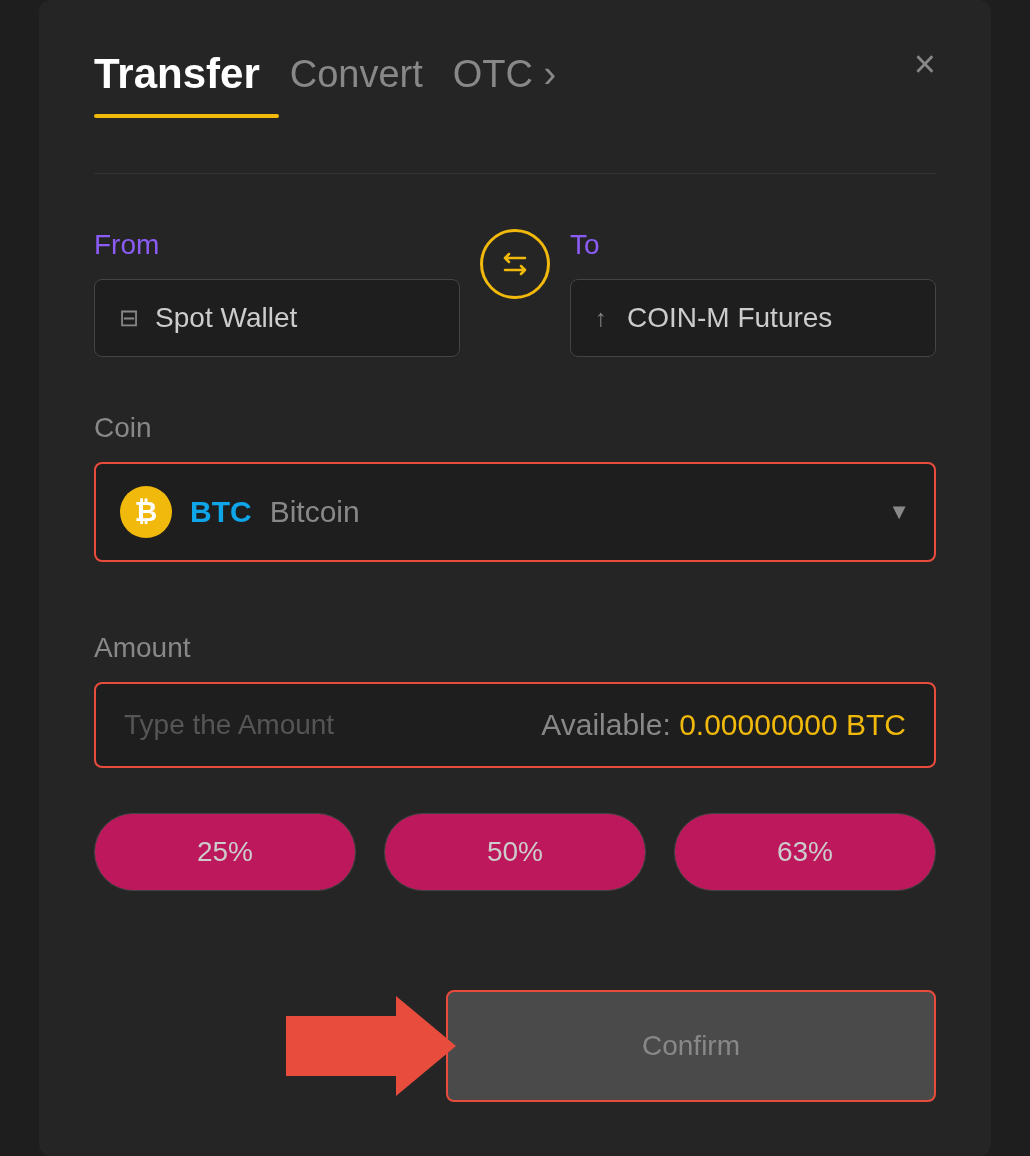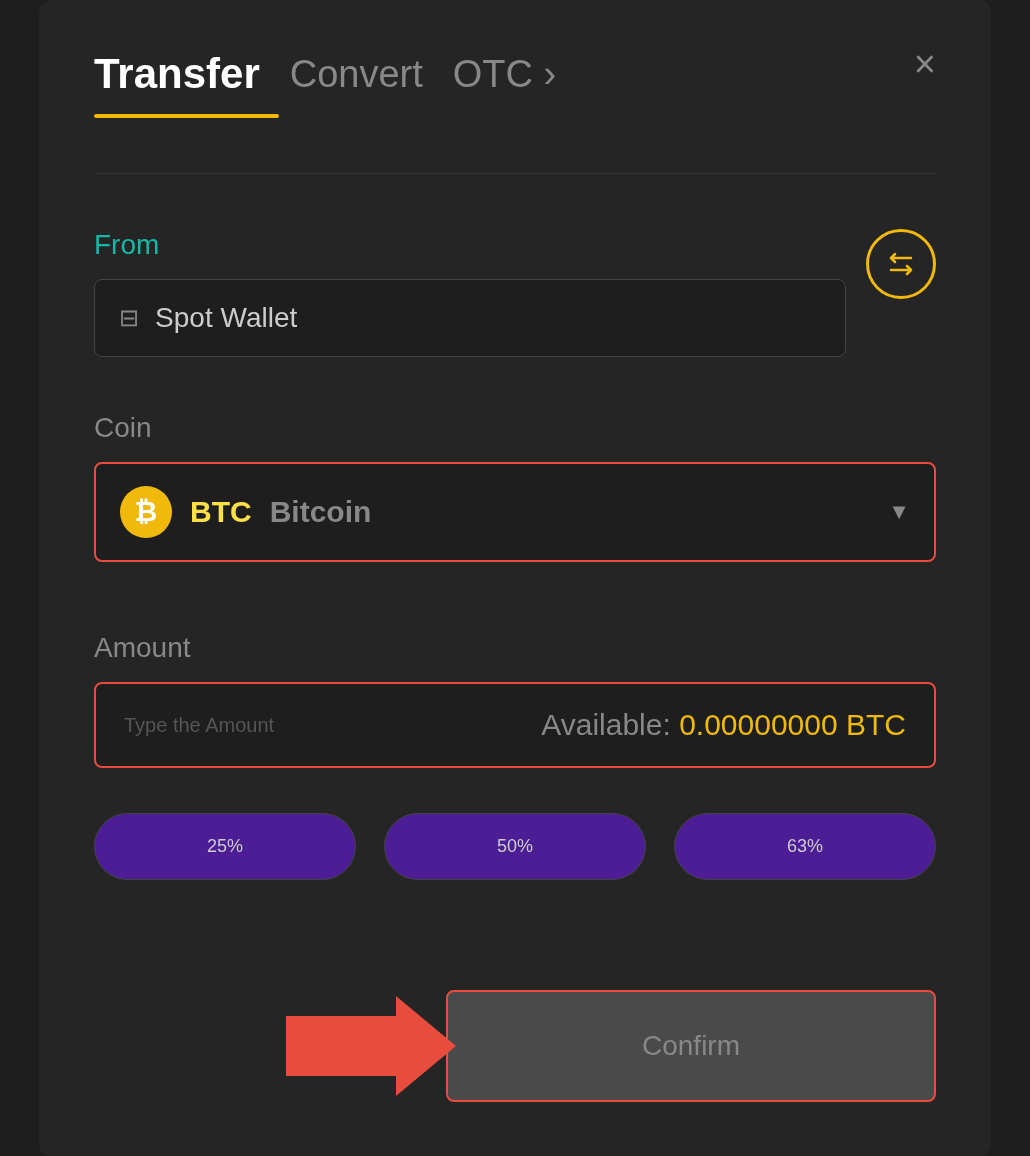--- a/index.html
+++ b/index.html
@@ -98,21 +98,21 @@
 
     .field-group {
       display: flex;
       flex-direction: column;
       gap: 18px;
       flex: 1;
     }
 
     .field-label {
       font-size: 28px;
-      color: #14b8a6;
+      color: #8b5cf6;
       font-weight: 400;
     }
 
     .wallet-select {
       display: flex;
       align-items: center;
       gap: 16px;
       background-color: #1e1e1e;
       border: 1px solid #444444;
       border-radius: 8px;
@@ -188,27 +188,27 @@
       align-items: center;
       justify-content: center;
       font-size: 28px;
       font-weight: 700;
       color: #ffffff;
     }
 
     .coin-name {
       font-size: 30px;
       font-weight: 700;
-      color: #fde047;
+      color: #0ea5e9;
     }
 
     .coin-full-name {
       font-size: 30px;
       color: #888888;
-      font-weight: 700;
+      font-weight: 400;
     }
 
     .chevron-down {
       color: #888888;
       font-size: 22px;
     }
 
     .amount-section {
       margin-bottom: 45px;
     }
@@ -223,21 +223,21 @@
       display: flex;
       align-items: center;
       justify-content: space-between;
       background-color: #1e1e1e;
       border: 2px solid #e74c3c;
       border-radius: 8px;
       padding: 24px 28px;
     }
 
     .amount-placeholder {
-      font-size: 20px;
+      font-size: 28px;
       color: #555555;
     }
 
     .available-text {
       font-size: 30px;
       color: #888888;
     }
 
     .available-amount {
       color: #f0b90b;
@@ -245,25 +245,25 @@
 
     .percentage-row {
       display: flex;
       gap: 28px;
       margin-bottom: 80px;
     }
 
     .percent-btn {
       flex: 1;
       padding: 22px 0;
-      background-color: #4c1d95;
+      background-color: #be185d;
       border: 1px solid #444444;
       border-radius: 50px;
       color: #cccccc;
-      font-size: 18px;
+      font-size: 28px;
       cursor: pointer;
     }
 
     .confirm-row {
       display: flex;
       align-items: center;
       justify-content: flex-end;
       gap: 0;
       margin-top: auto;
     }
@@ -328,20 +328,27 @@
     </div>
 
     <div class="swap-btn-container">
       <button class="swap-btn">
         <svg width="36" height="36" viewBox="0 0 36 36" fill="none" xmlns="http://www.w3.org/2000/svg">
           <path d="M8 12h20M8 12l4-4M8 12l4 4M28 24H8M28 24l-4-4M28 24l-4 4" stroke="#f0b90b" stroke-width="2.5" stroke-linecap="round" stroke-linejoin="round"></path>
         </svg>
       </button>
     </div>
 
+    <div class="field-group">
+      <span class="field-label">To</span>
+      <div class="wallet-select">
+        <span class="futures-icon">↑</span>
+        <span class="wallet-name">COIN-M Futures</span>
+      </div>
+    </div>
   </div>
 
   <div class="coin-section">
     <div class="coin-label">Coin</div>
     <div class="coin-select">
       <div class="coin-left">
         <div class="btc-icon">₿</div>
         <span class="coin-name">BTC</span>
         <span class="coin-full-name">Bitcoin</span>
       </div>

